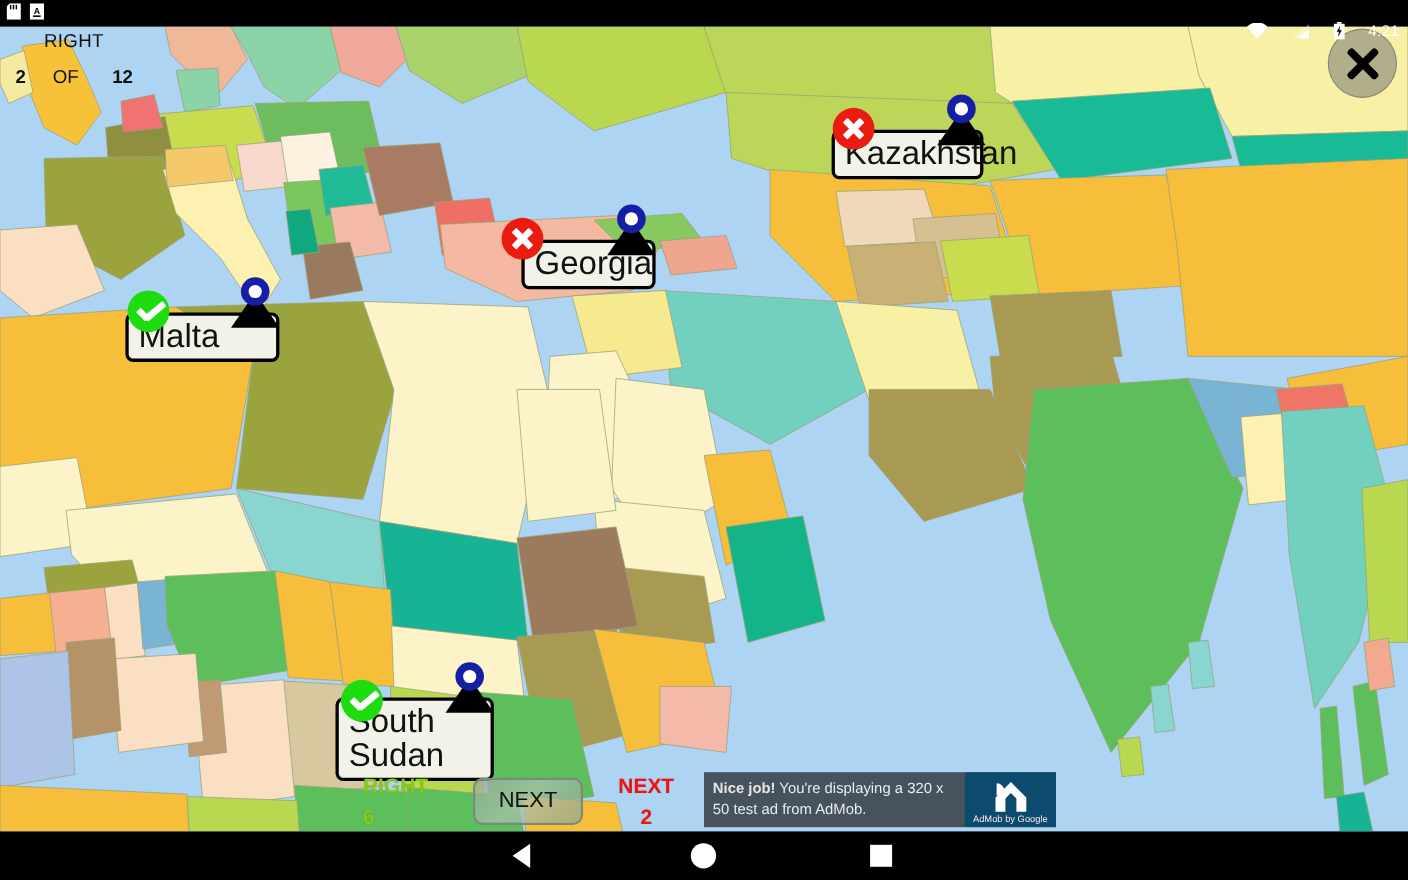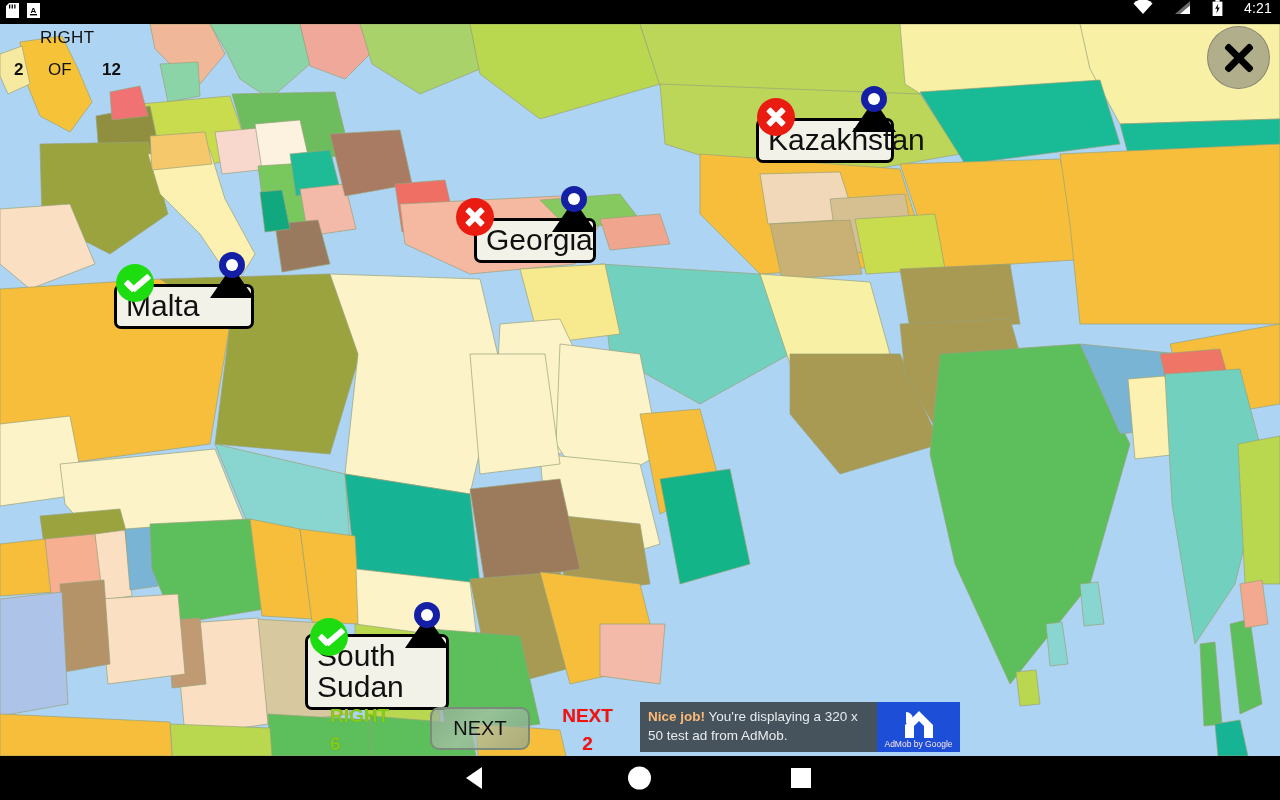--- a/index.html
+++ b/index.html
@@ -6,21 +6,21 @@
   * { box-sizing: border-box; margin:0; padding:0; }
   html,body { width:1280px; height:800px; overflow:hidden; background:#000;
     font-family:"Liberation Sans", sans-serif; }
   #screen { position:relative; width:1280px; height:800px; }
 
   
   #statusbar { position:absolute; left:0; top:0; width:1280px; height:24px;
     background:#000; color:#fff; z-index:60; }
   .sb-left { position:absolute; left:6px; top:3px; display:flex; gap:8px; align-items:center; }
   .sb-right { position:absolute; right:8px; top:0; height:36px; display:flex;
-    gap:21px; align-items:flex-start; }
+    gap:21px; align-items:flex-end; }
   .sb-time { font-size:14px; color:#fff; letter-spacing:.2px; }
 
   
   #map { position:absolute; left:0; top:24px; width:1280px; height:732px;
     background:#aed4f3; overflow:hidden; }
   #map svg { display:block; width:1280px; height:732px; }
 
   
   #task { position:absolute; left:0px; top:24px; width:220px; z-index:20;
     color:#111; }
@@ -77,22 +77,22 @@
     background:linear-gradient(135deg, rgba(150,170,150,.72) 0%,
       rgba(175,195,175,.70) 45%, rgba(140,165,145,.72) 100%);
     color:#111; font-size:20px; display:flex; align-items:center;
     justify-content:center; z-index:36; cursor:pointer; }
 
   
   #ad { position:absolute; left:640px; top:702px; width:320px; height:50px;
     background:#46525c; z-index:45; display:flex; overflow:hidden; }
   #ad .ad-text { flex:1; padding:6px 8px 0 8px; color:#e7ecef; font-size:13.5px;
     line-height:1.38; }
-  #ad .ad-text b { color:#fdba74; }
-  #ad .ad-logo { width:83px; background:#1d4ed8; position:relative; }
+  #ad .ad-text b { color:#e5e5e5; }
+  #ad .ad-logo { width:83px; background:#0c4a6e; position:relative; }
   #ad .ad-logo .glyph { position:absolute; left:50%; top:7px;
     transform:translateX(-50%); width:38px; height:30px; }
   #ad .ad-logo .attrib { position:absolute; left:0; bottom:3px; width:100%;
     text-align:center; color:#fde8e6; font-size:8.5px; }
 
   
   #navbar { position:absolute; left:0; top:756px; width:1280px; height:44px;
     background:#000; z-index:60; }
   #navbar .nv { position:absolute; top:50%; transform:translateY(-50%); }
   #nv-back { left:466px; width:0; height:0; border-top:11px solid transparent;

